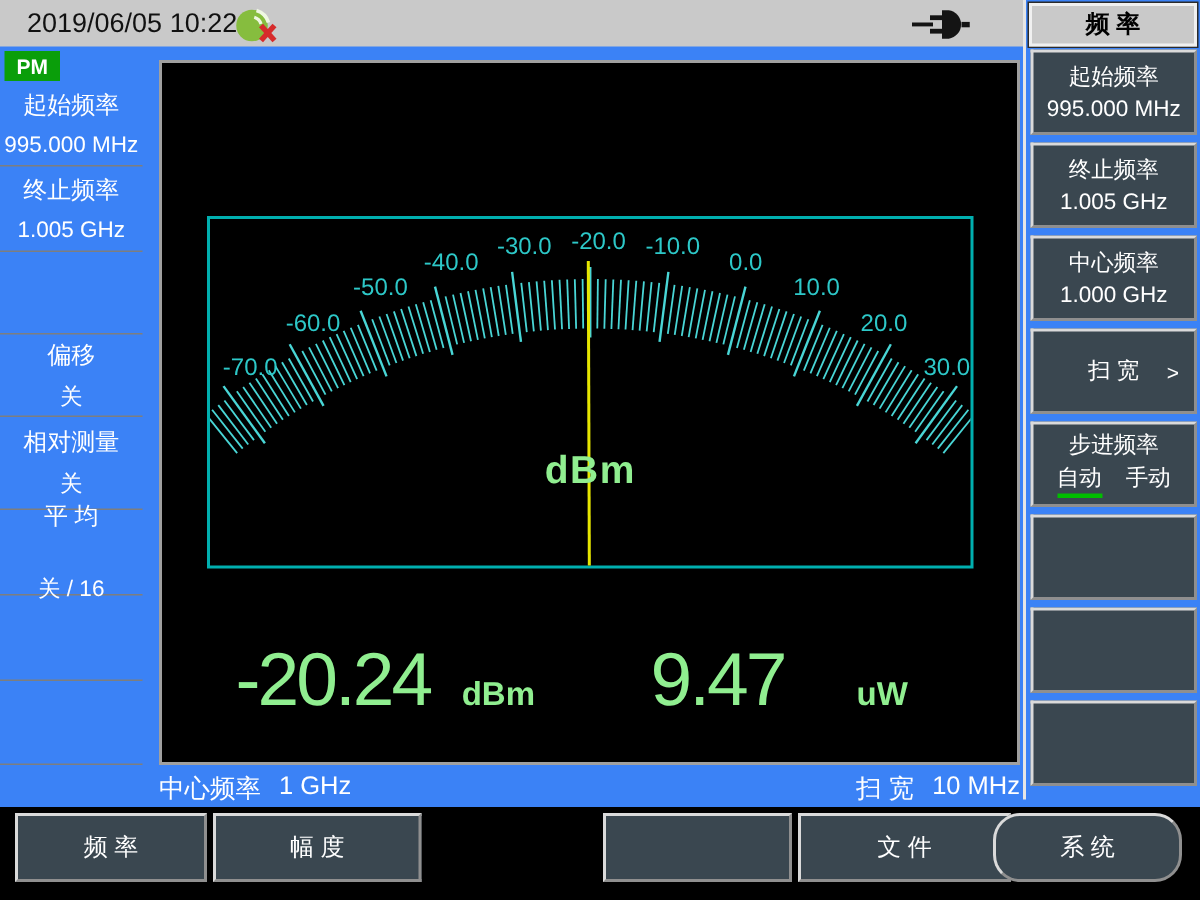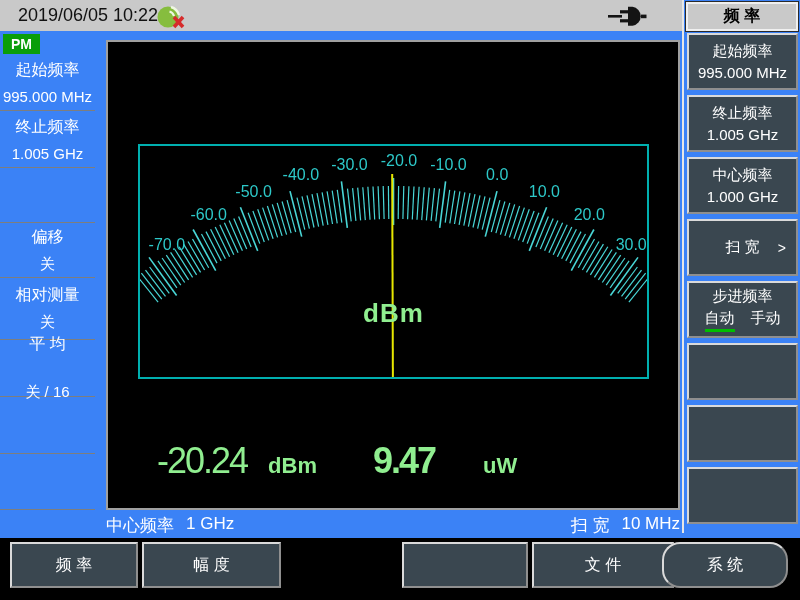--- a/index.html
+++ b/index.html
@@ -46,24 +46,24 @@
   #main-display { position:absolute; left:106px; top:40px; width:574px; height:470px;
                   border:2px solid #A0A0A0; background:#000; }
   #meter-box { position:absolute; left:30px; top:102px; width:507px; height:231px;
                border:2px solid #00AFAF; box-sizing:content-box; }
   #meter-svg { position:absolute; left:0; top:0; width:507px; height:231px; }
   #meter-svg text { font-family:"Liberation Sans","DejaVu Sans",sans-serif; }
   #meter-unit { position:absolute; left:0; top:152px; width:100%; text-align:center;
                 color:#90EE90; font-size:26px; font-weight:bold; letter-spacing:1px; }
   #readout { position:absolute; left:49px; bottom:26px; display:flex; align-items:baseline;
              color:#90EE90; white-space:nowrap; }
-  .big-val { font-size:36px; letter-spacing:-2px; }
+  .big-val { font-size:50px; letter-spacing:-2px; }
   .small-unit { font-size:22px; font-weight:bold; }
   #readout-dbm-unit { margin-left:21px; }
-  #readout-watt { margin-left:56px;font-weight:bold; }
+  #readout-watt { margin-left:77px; }
   #readout-watt-unit { margin-left:48px; }
 
   
   #status-row { position:absolute; left:106px; top:514px; width:574px; display:flex;
                 justify-content:space-between; color:#fff; font-size:17px; }
   .status-group { display:flex; gap:12px; }
 
   
   #bottom-bar { position:absolute; left:0; top:538px; width:800px; height:62px; background:#000; }
   .menu-btn { position:absolute; top:4px; height:46px; background:#3A4750;

